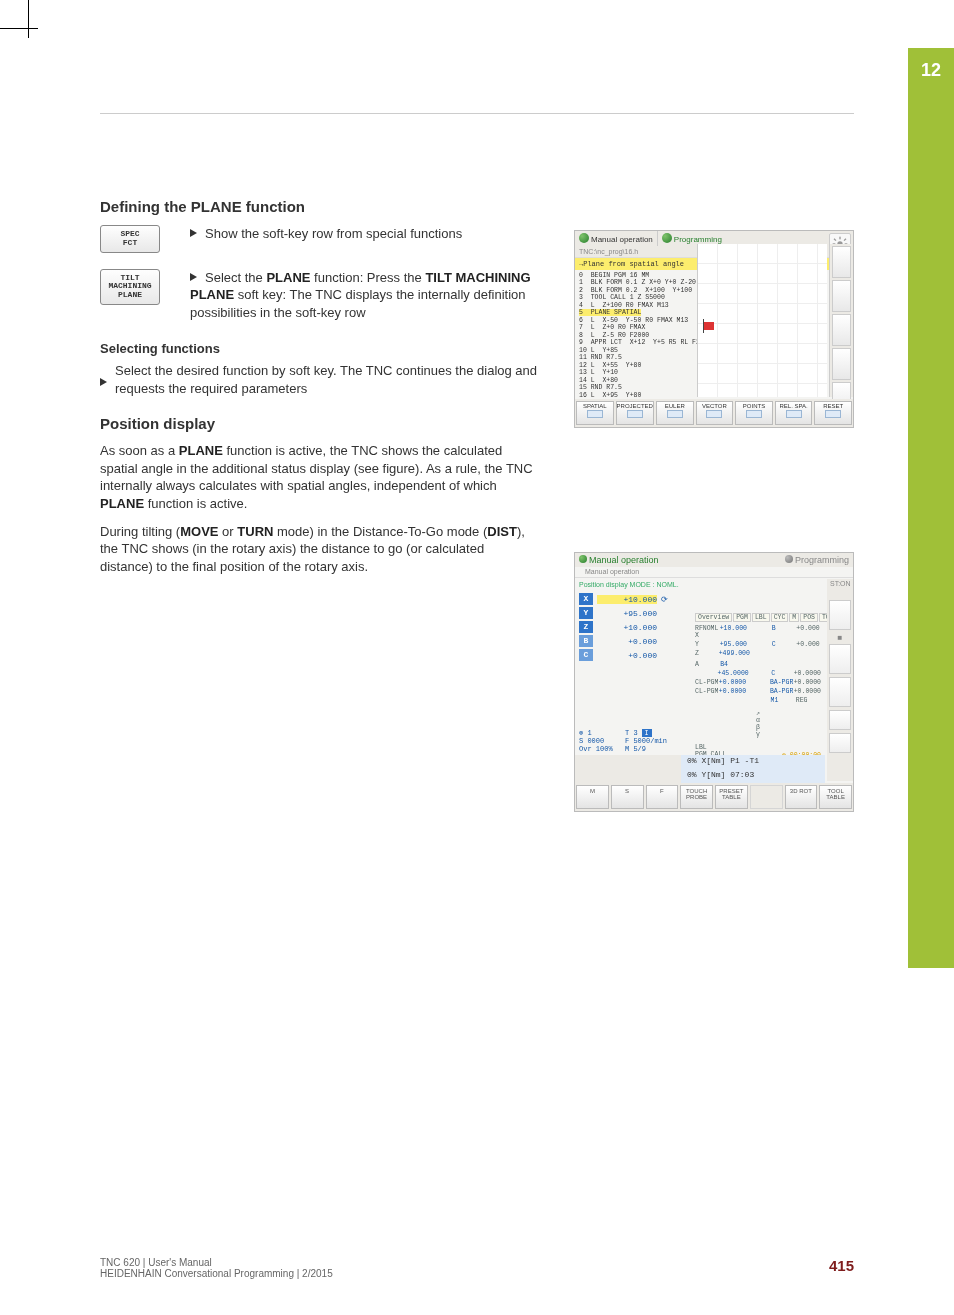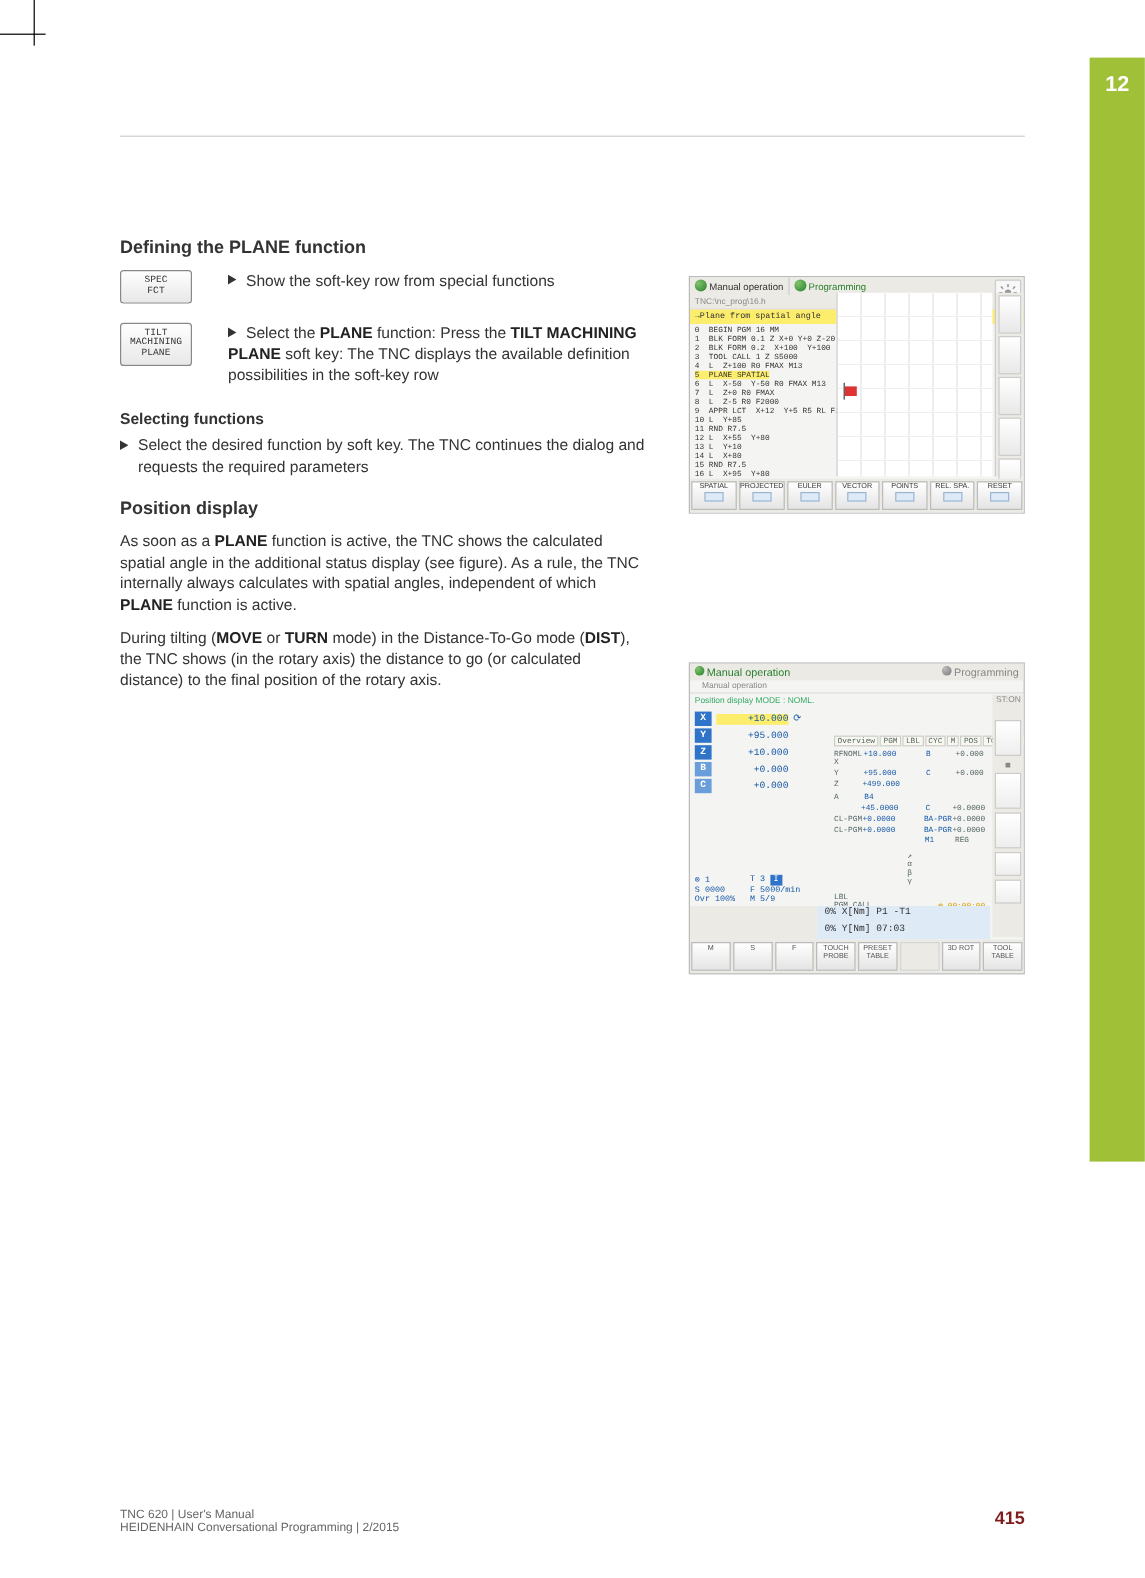--- a/index.html
+++ b/index.html
@@ -72,20 +72,21 @@
 
   .key-block {
     display: flex;
     align-items: flex-start;
     margin-bottom: 16px;
   }
   .key-icon {
     width: 60px;
     flex: 0 0 60px;
     margin-right: 30px;
+    font-weight: bold;
   }
   .key-icon .btn {
     border: 1px solid #888;
     border-radius: 3px;
     background: linear-gradient(#fefefe,#e8e8e8);
     font-size: 8px;
     text-align: center;
     padding: 4px 2px;
     line-height: 1.1;
     color: #333;
@@ -377,20 +378,21 @@
     font-weight: bold;
     margin: 20px 0 6px 0;
   }
 
   .bullet {
     display: flex;
     max-width: 440px;
     font-size: 13px;
     line-height: 1.35;
     margin-bottom: 10px;
+    align-items: center;
   }
   .bullet .arrow { margin-top: 5px; flex: 0 0 auto; }
 
   .footer {
     position: absolute;
     bottom: 36px;
     left: 100px;
     right: 100px;
     display: flex;
     justify-content: space-between;
@@ -527,21 +529,21 @@
       </div>
     </div>
 
     <div class="key-block">
       <div class="key-icon">
         <div class="btn" style="white-space:pre;">TILT
 MACHINING
 PLANE</div>
       </div>
       <div class="key-text">
-        <span class="arrow"></span><span>Select the </span><b>PLANE</b><span> function: Press the </span><b>TILT MACHINING PLANE</b><span> soft key: The TNC displays the available definition possibilities in the soft-key row</span>
+        <span class="arrow"></span><span>Select the </span><b>PLANE</b><span> function: Press the </span><b>TILT MACHINING PLANE</b><span> soft key: The TNC displays the internally definition possibilities in the soft-key row</span>
       </div>
     </div>
   </div>
 
   <div class="h3">Selecting functions</div>
   <div class="bullet">
     <span class="arrow"></span>
     <span>Select the desired function by soft key. The TNC continues the dialog and requests the required parameters</span>
   </div>
 

